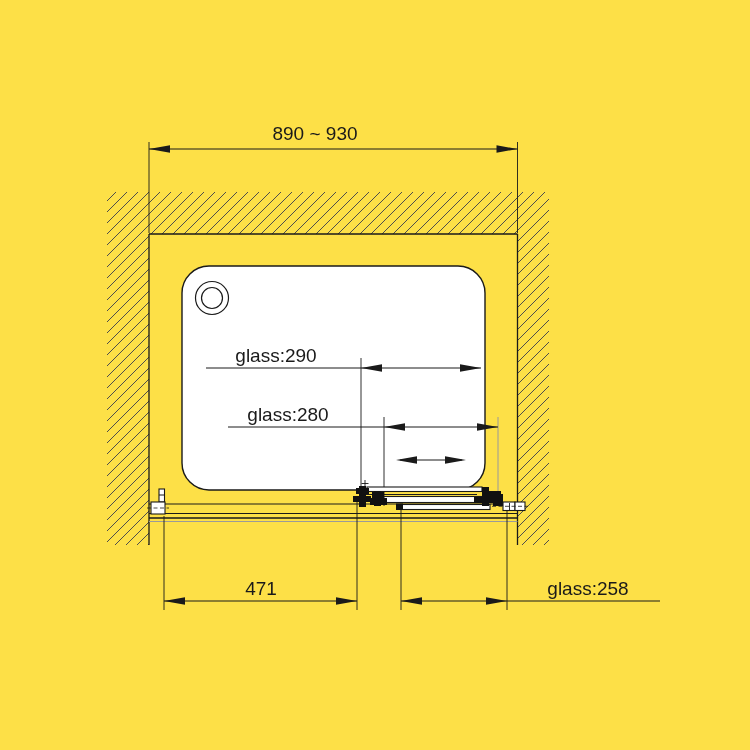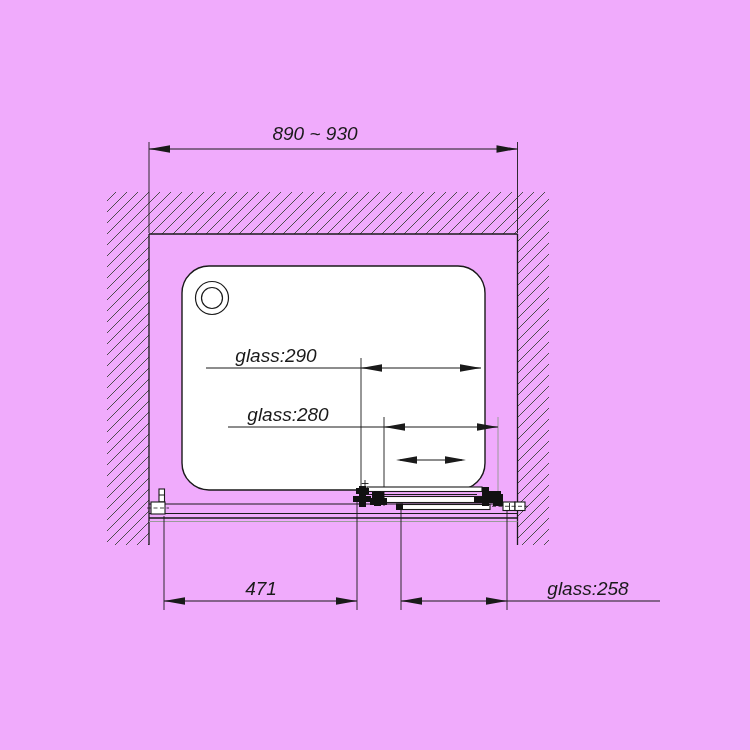--- a/index.html
+++ b/index.html
@@ -7,23 +7,22 @@
     padding: 0;
     background: #ffffff;
     width: 750px;
     height: 750px;
     font-family: "Liberation Sans", sans-serif;
   }
   .canvas {
     position: relative;
     width: 750px;
     height: 750px;
-    background: #f0abfc;
+    background: #fde047;
     overflow: hidden;
-    font-style: italic;
   }
   svg { display: block; }
   .dim-text {
     font-family: "Liberation Sans", sans-serif;
     font-size: 19px;
     fill: #1a1a1a;
   }
   .thin  { stroke: #1a1a1a; stroke-width: 1;   fill: none; }
   .ext   { stroke: #1a1a1a; stroke-width: 0.9; fill: none; }
   .med   { stroke: #1a1a1a; stroke-width: 1.3; fill: none; }

